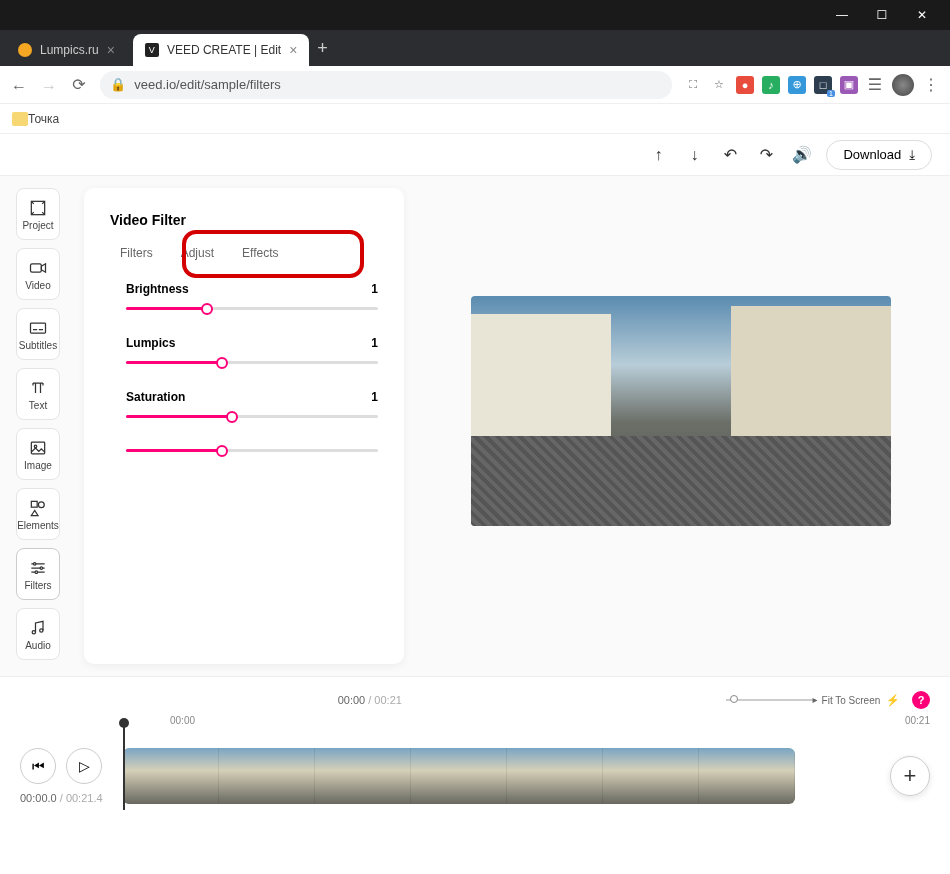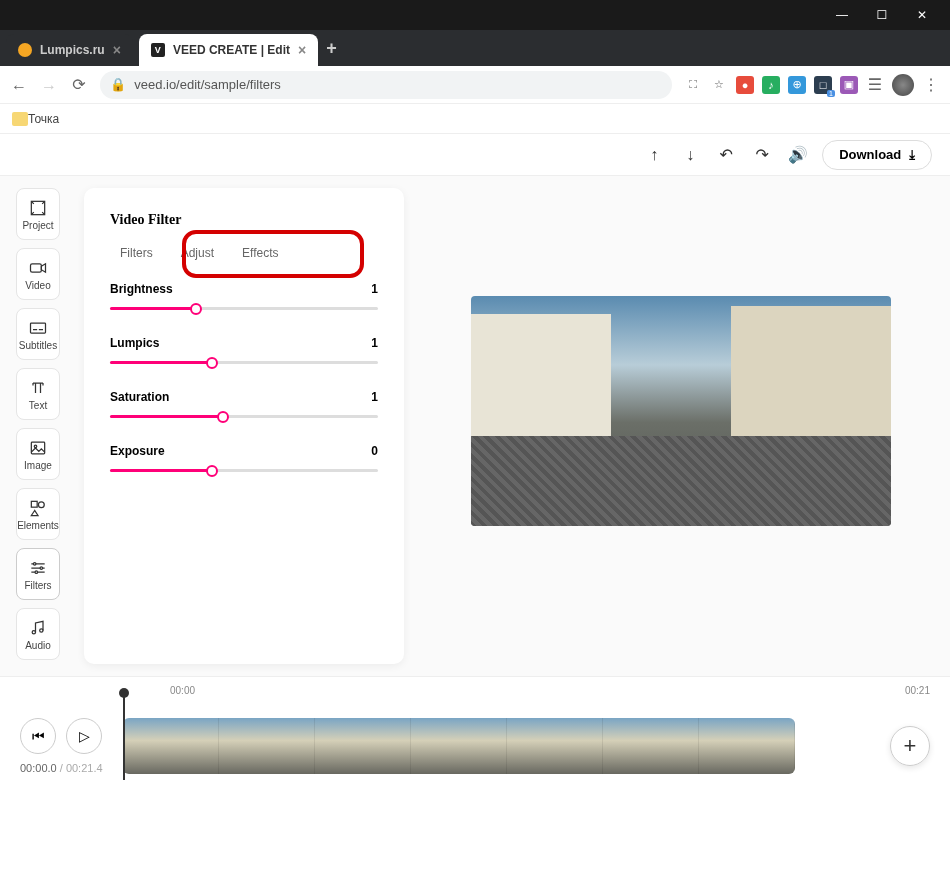--- a/index.html
+++ b/index.html
@@ -3,21 +3,21 @@
 <meta charset="utf-8">
 <style>
 * { box-sizing: border-box; margin: 0; padding: 0; font-family: Arial, sans-serif; }
 body { background: #fff; width: 950px; height: 874px; overflow: hidden; }
 
 
 .titlebar { height: 30px; background: #1a1a1a; display: flex; justify-content: flex-end; align-items: center; padding: 0 8px; }
 .titlebar .btn { width: 40px; height: 30px; display: flex; align-items: center; justify-content: center; color: #fff; font-size: 12px; }
 
 
-.tabstrip { height: 36px; background: #2b2d30; display: flex; align-items: flex-end; font-weight: bold; }
+.tabstrip { height: 36px; background: #2b2d30; display: flex; align-items: flex-end; }
 .tab { height: 32px; display: flex; align-items: center; padding: 0 12px; font-size: 12px; color: #ccc; border-radius: 8px 8px 0 0; margin-left: 6px; gap: 8px; max-width: 200px; }
 .tab.inactive { background: #2b2d30; }
 .tab.active { background: #fff; color: #333; }
 .tab .favicon { width: 14px; height: 14px; border-radius: 50%; }
 .tab .close { font-size: 14px; color: #888; }
 .newtab { color: #ccc; margin-left: 8px; font-size: 18px; align-self: center; }
 
 
 .addrbar { height: 38px; background: #fff; display: flex; align-items: center; padding: 0 10px; gap: 12px; border-bottom: 1px solid #eee; }
 .addrbar .navicon { width: 18px; color: #666; font-size: 16px; text-align: center; }
@@ -26,38 +26,38 @@
 .exticons .ext { width: 18px; height: 18px; border-radius: 3px; display: flex; align-items: center; justify-content: center; font-size: 11px; color: #fff; }
 
 
 .bookbar { height: 30px; background: #fff; display: flex; align-items: center; padding: 0 12px; font-size: 12px; color: #444; gap: 0; border-bottom: 1px solid #eee; }
 .bookbar .folder { width: 16px; height: 14px; background: #f7d774; border-radius: 2px; }
 
 
 .apptoolbar { height: 42px; background: #fff; display: flex; align-items: center; justify-content: flex-end; padding: 0 18px; gap: 12px; border-bottom: 1px solid #eee; }
 .apptoolbar .tbtn { font-size: 16px; color: #333; width: 24px; text-align: center; }
 .canvasbtn { border: 1px solid #ddd; border-radius: 20px; padding: 6px 16px; font-size: 13px; font-weight: bold; display: flex; align-items: center; gap: 18px; }
-.downloadbtn { background: #fff; border: 1px solid #ddd; border-radius: 20px; padding: 6px 16px; font-size: 13px; font-weight: bold; display: flex; align-items: center; gap: 8px; }
+.downloadbtn { background: #fff; border: 1px solid #ddd; border-radius: 20px; padding: 6px 16px; font-size: 13px; font-weight: normal; display: flex; align-items: center; gap: 8px; }
 
 
 .main { display: flex; height: 500px; background: #fafafa; }
 
 
 .leftnav { width: 76px; padding: 12px 16px; display: flex; flex-direction: column; gap: 8px; }
 .navitem { background: #fff; border: 1px solid #e5e5e5; border-radius: 8px; height: 52px; display: flex; flex-direction: column; align-items: center; justify-content: center; gap: 2px; font-size: 10px; color: #444; }
 .navitem svg { width: 20px; height: 20px; }
 .navitem.active { border-color: #ccc; }
 
 
 .panel { width: 320px; background: #fff; border-radius: 10px; margin: 12px 8px; padding: 24px 26px; box-shadow: 0 2px 8px rgba(0,0,0,0.06); }
-.panel h3 { font-size: 14px; font-weight: bold; margin-bottom: 18px; font-family: Liberation Serif, serif; }
+.panel h3 { font-size: 14px; font-weight: bold; margin-bottom: 18px; }
 .tabs { display: flex; gap: 28px; margin-bottom: 22px; font-size: 12px; color: #666; position: relative; padding-left: 10px;}
 .tabs .t { cursor: pointer; }
 .highlight { position: absolute; border: 4px solid #d40000; border-radius: 14px; left: 72px; top: -16px; width: 182px; height: 48px; pointer-events: none; }
-.sliderrow { margin-bottom: 20px; }
+.sliderrow { margin-bottom: 20px; margin-left: 16px; }
 .sliderrow .labelrow { display: flex; justify-content: space-between; font-size: 12px; font-weight: bold; margin-bottom: 6px; }
 .slider { position: relative; height: 14px; }
 .track { position: absolute; top: 5px; height: 3px; background: #ddd; width: 100%; border-radius: 2px; }
 .fill { position: absolute; top: 5px; height: 3px; background: #ff0078; border-radius: 2px; }
 .thumb { position: absolute; top: 1px; width: 12px; height: 12px; background: #fff; border: 2px solid #ff0078; border-radius: 50%; transform: translateX(-50%); }
 
 
 .preview { flex: 1; display: flex; align-items: flex-start; justify-content: center; padding-top: 120px;}
 .video { width: 420px; height: 230px; background: linear-gradient(180deg, #5a8bb0 0%, #b8cdd8 30%, #6b6f68 55%, #4a4d48 100%); border-radius: 4px; position: relative; overflow: hidden; }
 .building-l { position: absolute; left: 0; top: 18px; width: 140px; height: 140px; background: #e8e4d6; }
@@ -250,42 +250,53 @@
           <span>Saturation</span>
           <span>1</span>
         </div>
       <div class="slider">
           <div class="track"></div>
           <div class="fill" style="width:42%"></div>
           <div class="thumb" style="left:42%"></div>
         </div>
     </div>
     <div class="sliderrow">
-      <div class="labelrow">
-          <span>Exposure</span>
-          <span>0</span>
-        </div>
       <div class="slider">
           <div class="track"></div>
           <div class="fill" style="width:38%"></div>
           <div class="thumb" style="left:38%"></div>
         </div>
     </div>
   </div>
 
   <div class="preview">
     <div class="video">
       <div class="building-l"></div>
       <div class="building-r"></div>
       <div class="cobble"></div>
     </div>
   </div>
 </div>
 
 <div class="bottom">
+  <div class="botrow1">
+    <div class="center">
+      <span>00:00</span>
+      <span style="color:#aaa">/ 00:21</span>
+    </div>
+    <div class="zoomctrl">
+      <div class="zoomtrack">
+          <div class="zoomthumb"></div>
+          <span style="position:absolute;right:-2px;top:-5px;font-size:10px">▸</span>
+        </div>
+    </div>
+    <span style="font-size:10px;line-height:1.1;text-align:left">Fit To Screen</span>
+    <span>⚡</span>
+    <div class="helpbtn">?</div>
+  </div>
 
   <div style="display:flex;justify-content:space-between;padding:0 0 0 150px" class="timelabels">
     <span>00:00</span>
     <span>00:21</span>
   </div>
 
   <div class="botrow2">
     <div class="playctrl">
       <div class="playbtns">
         <div class="playbtn">⏮</div>

